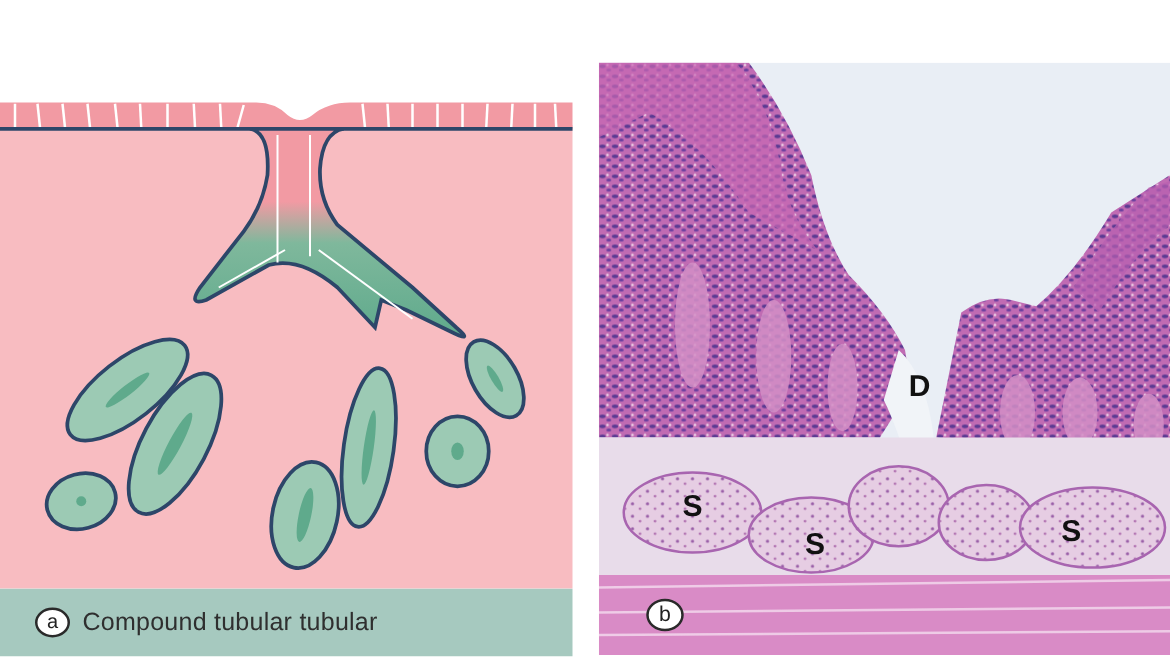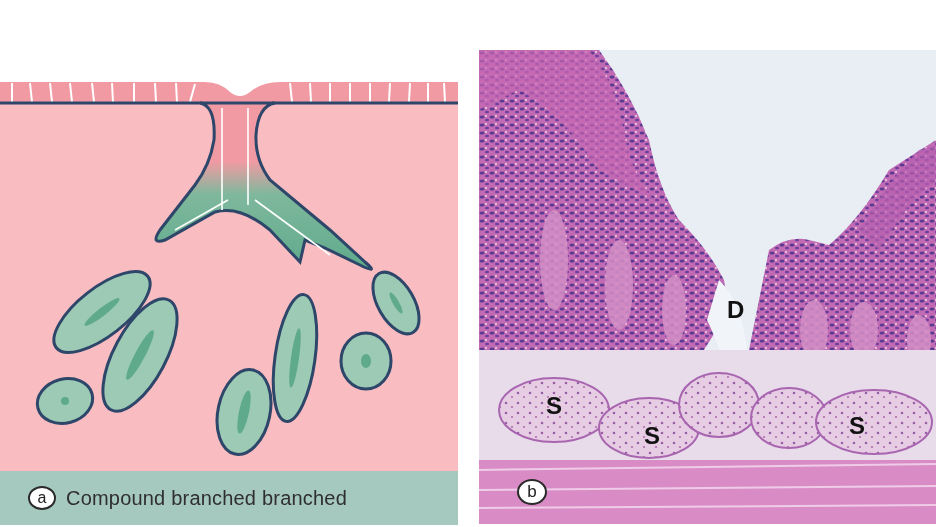--- a/index.html
+++ b/index.html
@@ -77,21 +77,21 @@
       <ellipse cx="140" cy="355" rx="28" ry="5" transform="rotate(-62 140 355)"></ellipse>
       <circle cx="65" cy="401" r="4"></circle>
       <ellipse cx="295" cy="358" rx="4" ry="30" transform="rotate(8 295 358)"></ellipse>
       <ellipse cx="244" cy="412" rx="5" ry="22" transform="rotate(12 244 412)"></ellipse>
       <ellipse cx="396" cy="303" rx="3" ry="12" transform="rotate(-30 396 303)"></ellipse>
       <ellipse cx="366" cy="361" rx="5" ry="7"></ellipse>
     </g>
   </svg>
   <div class="caption-a">
     <span class="badge">a</span>
-    <span class="caption-text">Compound branched branched</span>
+    <span class="caption-text">Compound tubular tubular</span>
   </div>
 </div>
 
 <div class="panel-b">
   <svg width="457" height="474" viewBox="0 0 457 474">
     <defs>
       <pattern id="cells" width="10" height="8" patternUnits="userSpaceOnUse">
         <rect width="10" height="8" fill="#c06bb3"></rect>
         <ellipse cx="3" cy="3" rx="2.5" ry="1.5" fill="#5b3a92"></ellipse>
         <ellipse cx="8" cy="6" rx="2" ry="1.2" fill="#6a3e9e"></ellipse>

